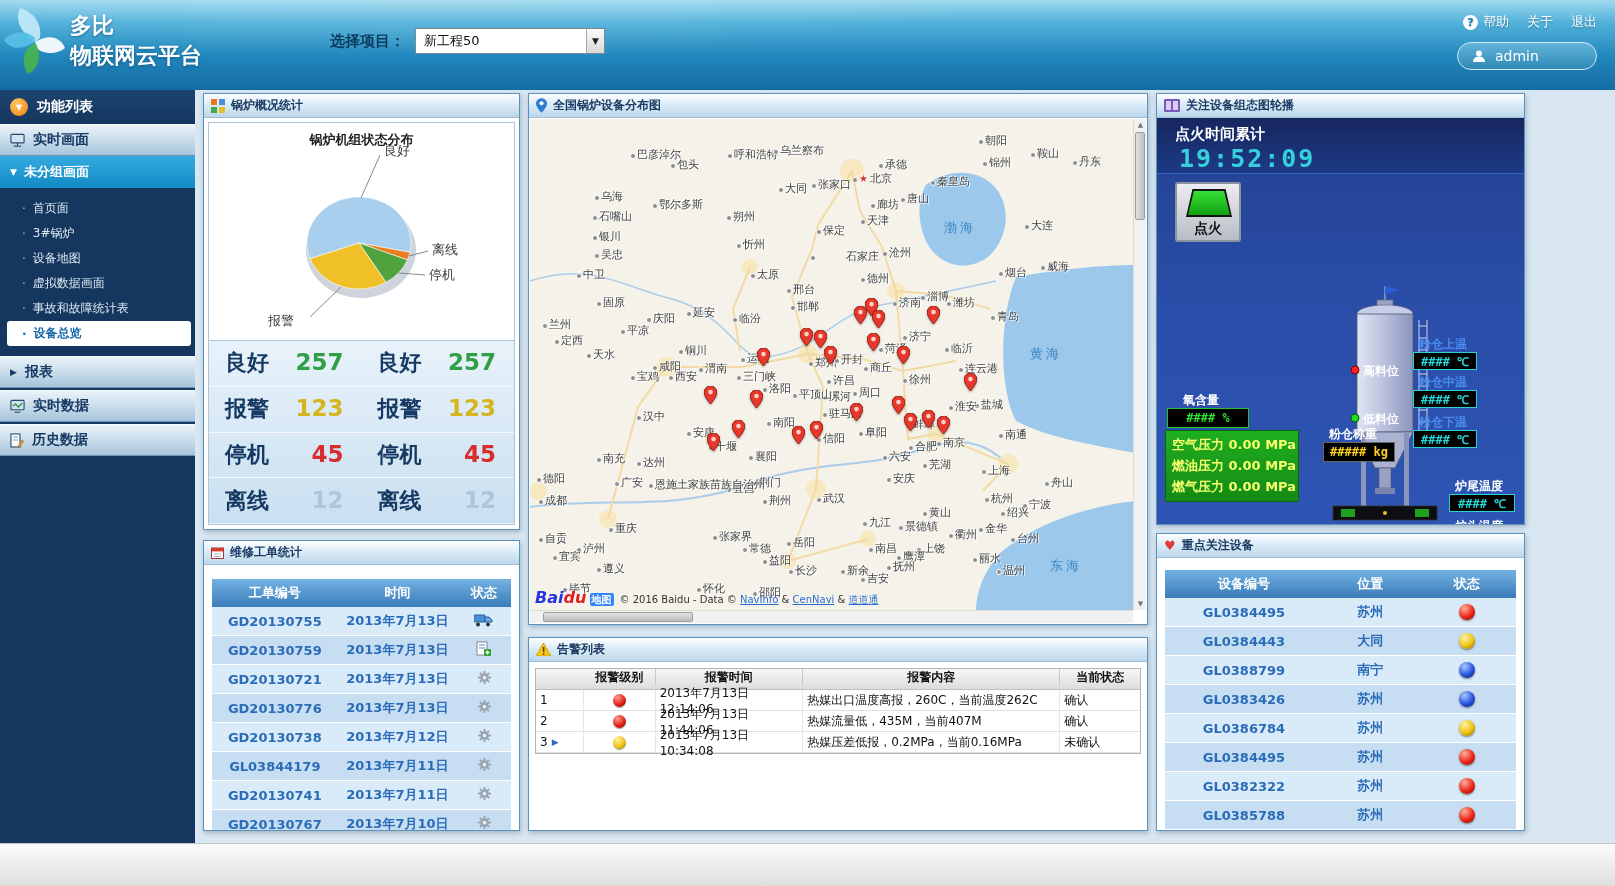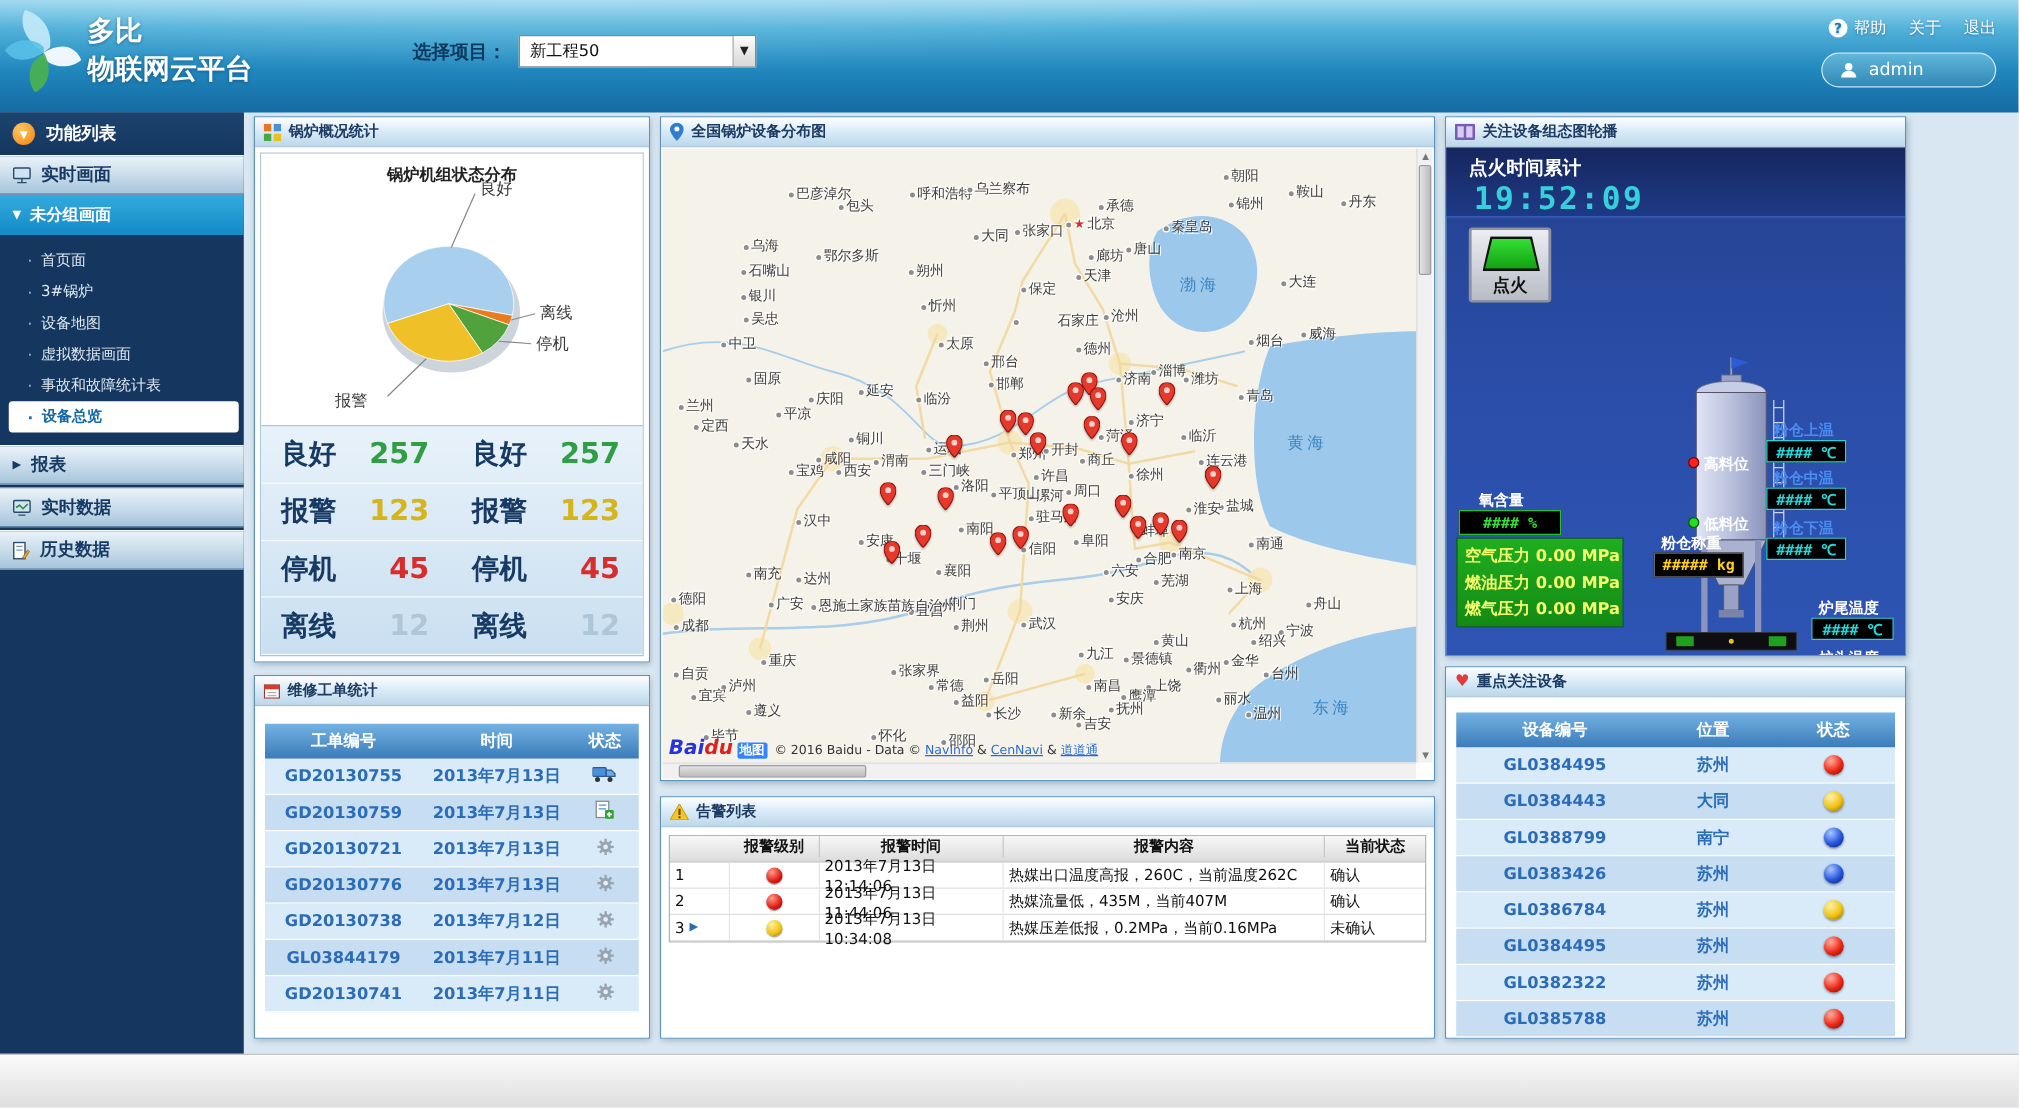--- a/index.html
+++ b/index.html
@@ -424,20 +424,36 @@
                       <rect x="7" y="1" width="2" height="14" transform="rotate(-45 8 8)"></rect>
                       <circle cx="8" cy="8" r="4.6"></circle>
                     </g>
                     <circle cx="8" cy="8" r="2" fill="#e9eff5"></circle>
                   </svg></span>
               </div>
             </div>
             <div class="bt-row even">
               <div class="wo-c1">GD20130741</div>
               <div class="wo-c2">2013年7月11日</div>
+              <div class="wo-c3">
+                <span><svg width="15" height="15" viewBox="0 0 16 16">
+                    <g fill="#98a4b0">
+                      <rect x="7" y="1" width="2" height="14"></rect>
+                      <rect x="1" y="7" width="14" height="2"></rect>
+                      <rect x="7" y="1" width="2" height="14" transform="rotate(45 8 8)"></rect>
+                      <rect x="7" y="1" width="2" height="14" transform="rotate(-45 8 8)"></rect>
+                      <circle cx="8" cy="8" r="4.6"></circle>
+                    </g>
+                    <circle cx="8" cy="8" r="2" fill="#e9eff5"></circle>
+                  </svg></span>
+              </div>
+            </div>
+            <div class="bt-row odd">
+              <div class="wo-c1">GD20130767</div>
+              <div class="wo-c2">2013年7月10日</div>
               <div class="wo-c3">
                 <span><svg width="15" height="15" viewBox="0 0 16 16">
                     <g fill="#98a4b0">
                       <rect x="7" y="1" width="2" height="14"></rect>
                       <rect x="1" y="7" width="14" height="2"></rect>
                       <rect x="7" y="1" width="2" height="14" transform="rotate(45 8 8)"></rect>
                       <rect x="7" y="1" width="2" height="14" transform="rotate(-45 8 8)"></rect>
                       <circle cx="8" cy="8" r="4.6"></circle>
                     </g>
                     <circle cx="8" cy="8" r="2" fill="#e9eff5"></circle>

